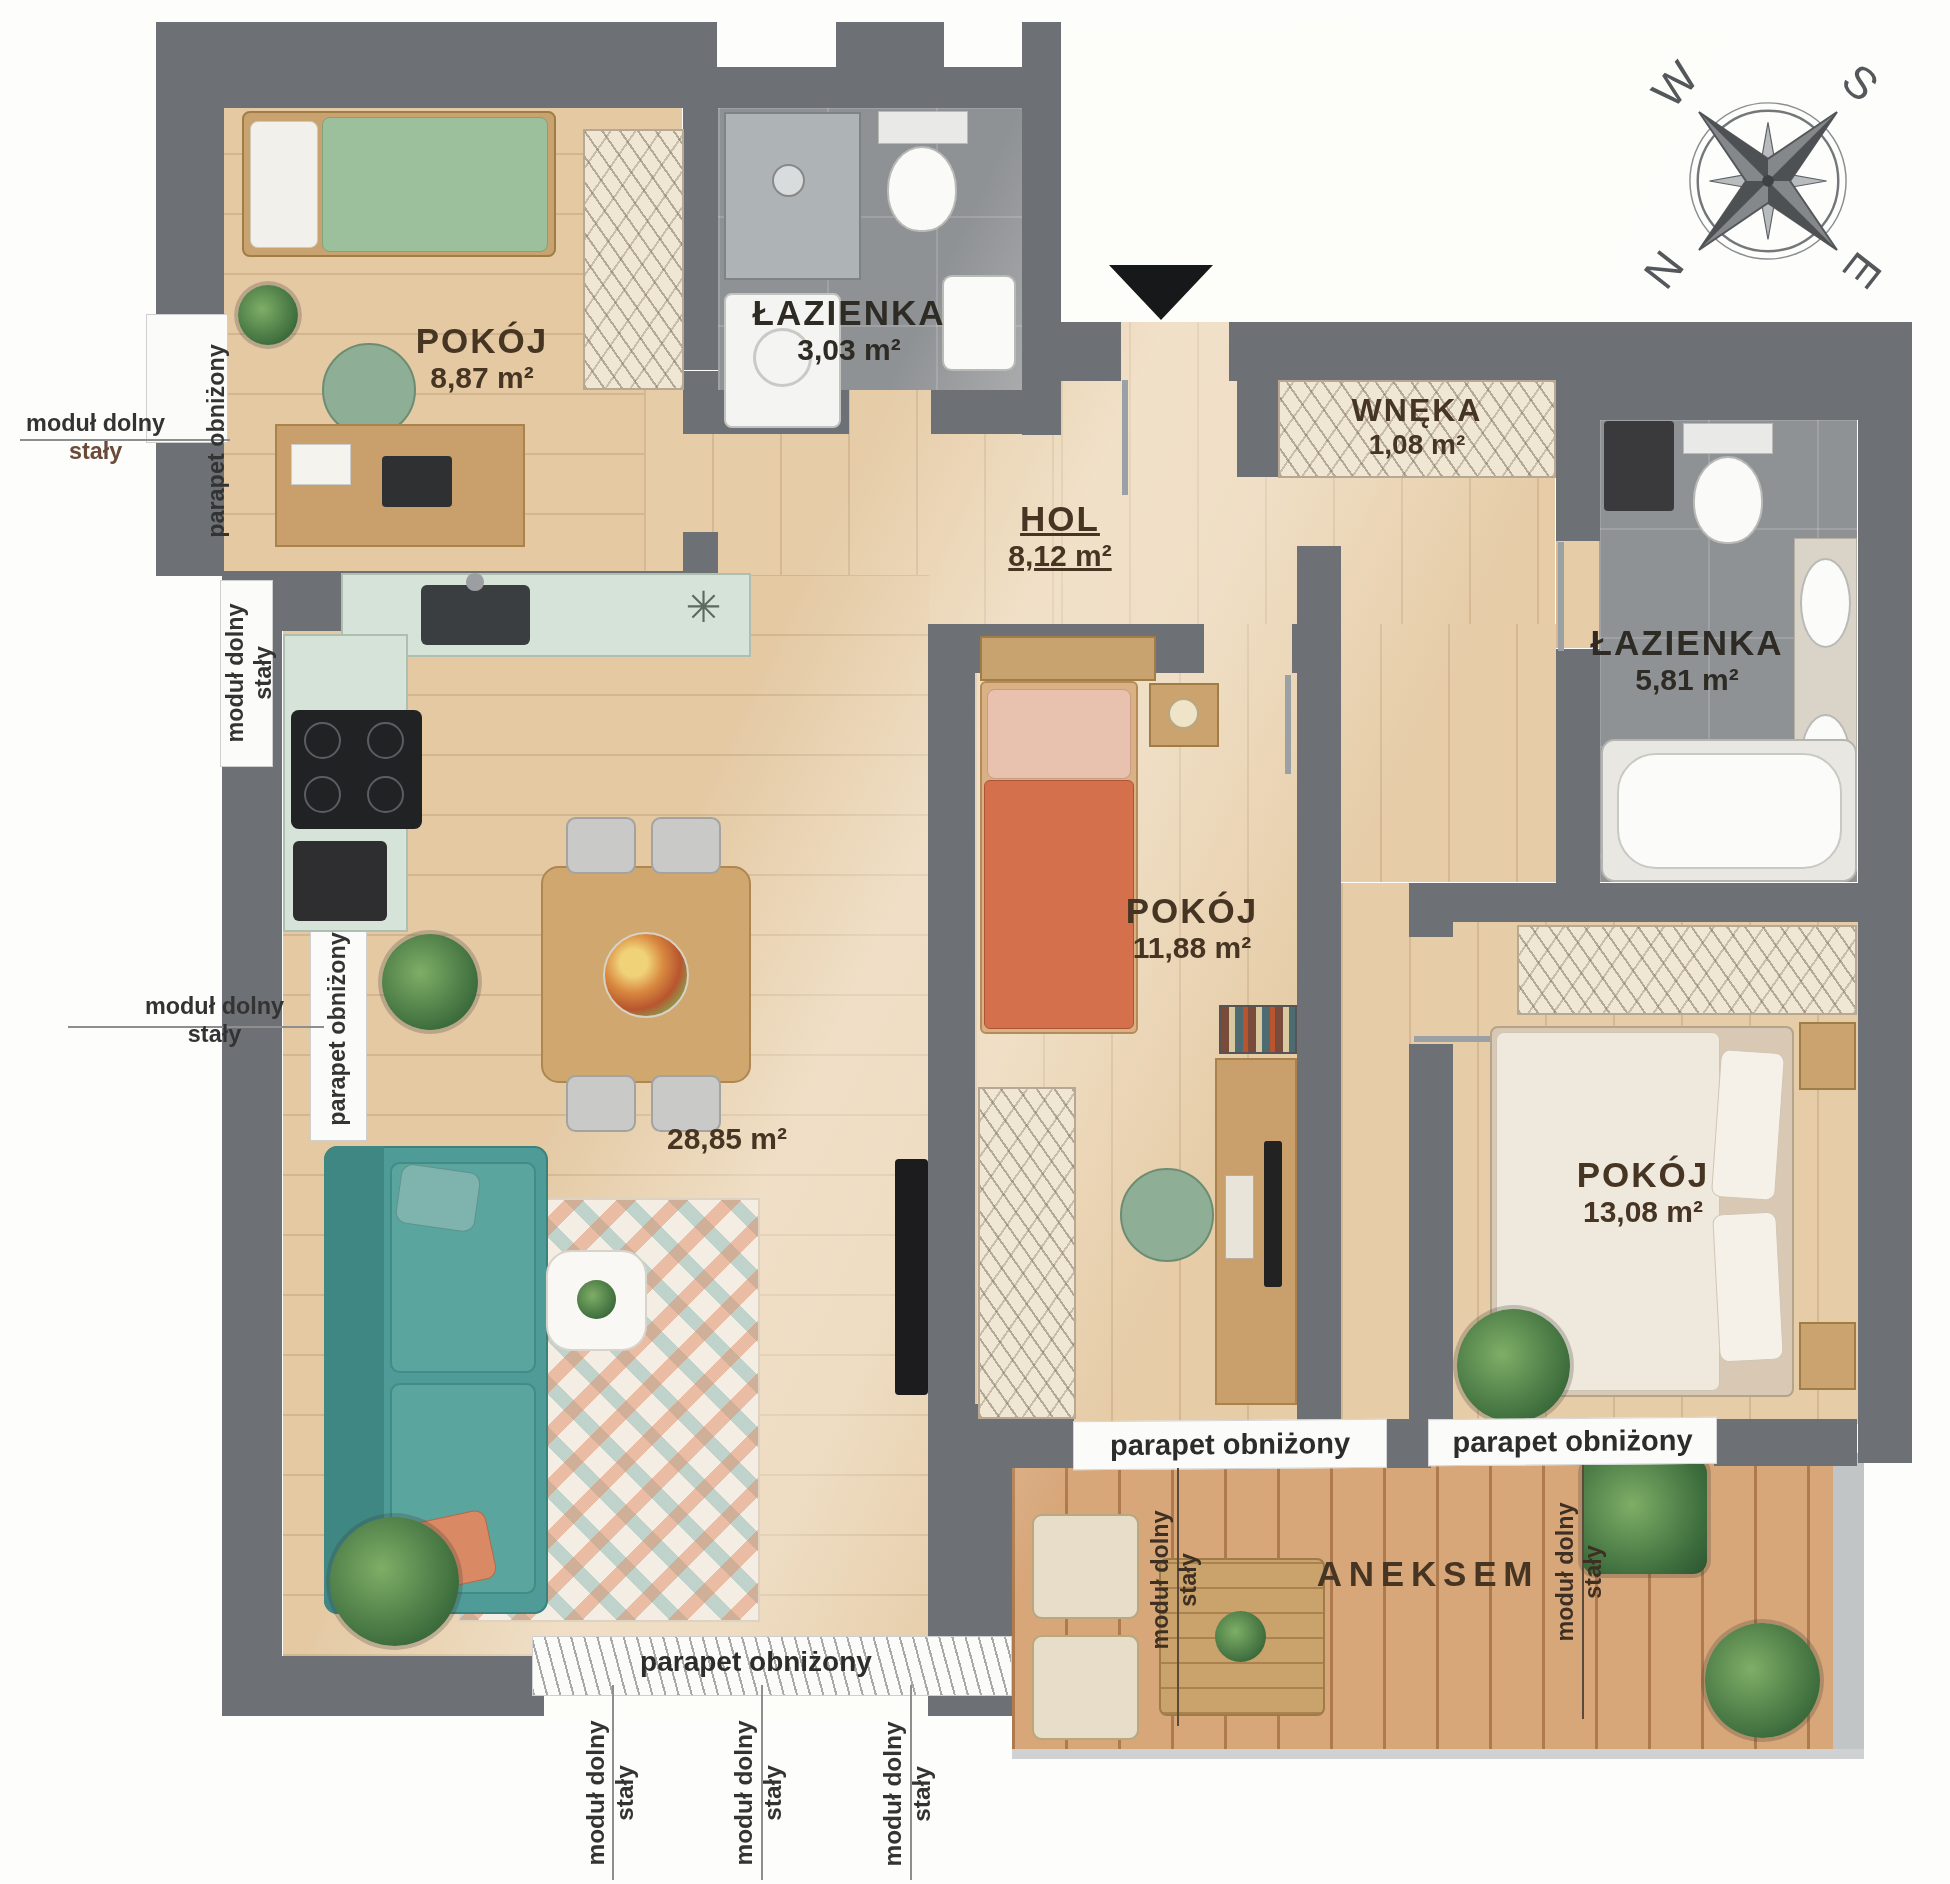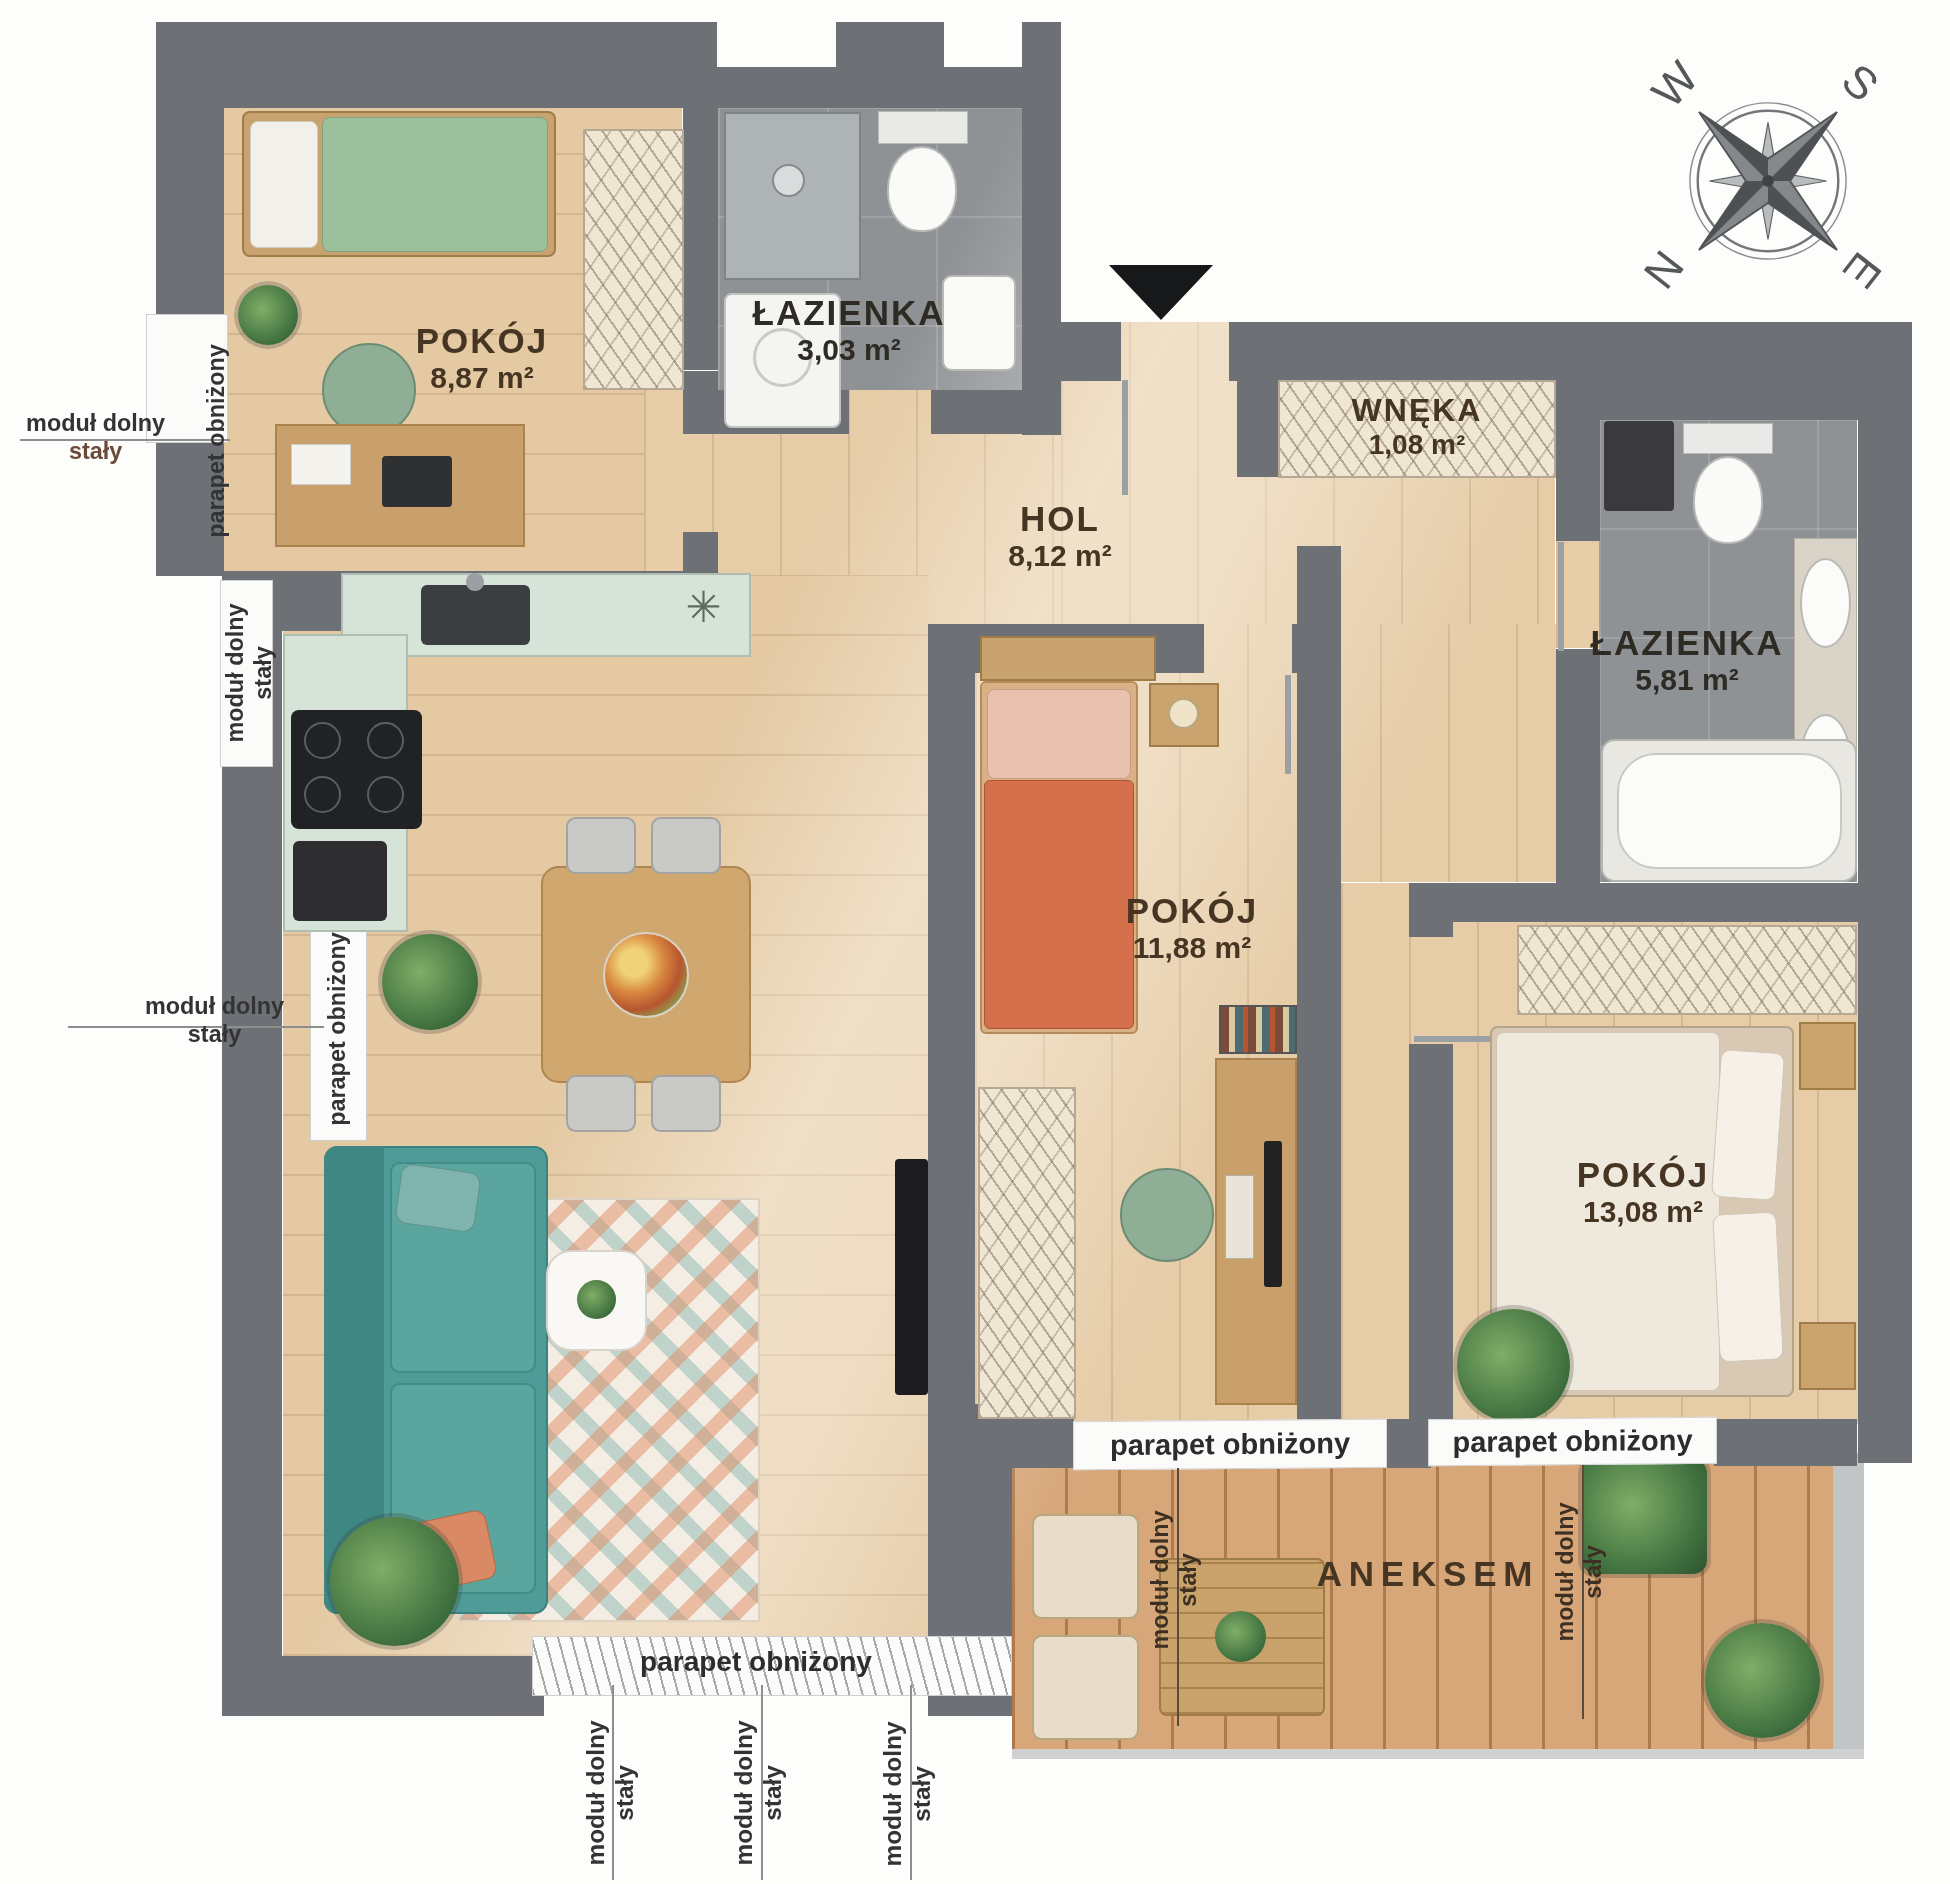--- a/index.html
+++ b/index.html
@@ -188,37 +188,38 @@
   <span class="ar">8,87 m²</span>
 </div>
 <div class="rlabel" style="left:849px;top:330px;color:#2e2a24;">
   <span class="nm">ŁAZIENKA</span>
   <span class="ar">3,03 m²</span>
 </div>
 <div class="rlabel" style="left:1417px;top:426px;">
   <span class="nm" style="font-size:32px;">WNĘKA</span>
   <span class="ar" style="font-size:28px;">1,08 m²</span>
 </div>
-<div class="rlabel" style="left:1060px;top:536px;">
+<div class="rlabel" style="left:1060px;top:536px;text-decoration:underline;">
   <span class="nm">HOL</span>
   <span class="ar">8,12 m²</span>
 </div>
 <div class="rlabel" style="left:1687px;top:660px;color:#2e2a24;">
   <span class="nm">ŁAZIENKA</span>
   <span class="ar">5,81 m²</span>
 </div>
 <div class="rlabel" style="left:1192px;top:928px;">
   <span class="nm">POKÓJ</span>
   <span class="ar">11,88 m²</span>
 </div>
 <div class="rlabel" style="left:1643px;top:1192px;">
   <span class="nm">POKÓJ</span>
   <span class="ar">13,08 m²</span>
 </div>
 <div class="rlabel" style="left:727px;top:1139px;">
+  <span class="ar">28,85 m²</span>
 </div>
 <div class="rlabel" style="left:1428px;top:1574px;">
   <span class="nm" style="font-size:35px;letter-spacing:6.8px;">ANEKSEM</span>
 </div>
 
 <div class="lineH" style="left:19.5px;top:439px;width:210px;"></div>
 <div class="ann" style="left:17.6px;top:410px;width:156px;">
   <span>moduł dolny</span><br>
   <span style="color:#6b4a3a;">stały</span>
 </div>

